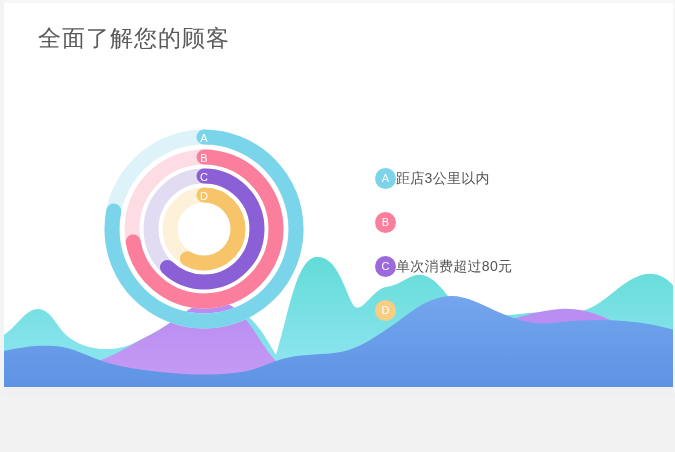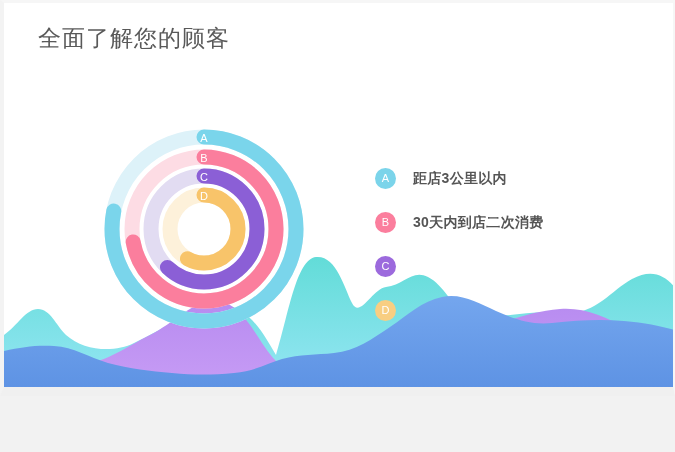--- a/index.html
+++ b/index.html
@@ -81,26 +81,24 @@
     border-radius:50%;
     flex:0 0 21px;
     display:flex;
     align-items:center;
     justify-content:center;
     font-size:11px;
     color:#ffffff;
     line-height:1;
   }
   .legend-label{
-    margin-left:17px;
     font-size:14px;
     color:#555555;
     letter-spacing:.3px;
     white-space:nowrap;
-    font-weight:bold;
   }
 </style>
 </head>
 <body>
 
 <div class="slide">
   <div class="slide-inner">
 
     <div class="title">全面了解您的顾客</div>
 
@@ -174,25 +172,25 @@
 
     <div class="legend">
 
       <div class="legend-row">
         <div class="legend-badge" style="background:#7BD4EA">A</div>
         <div class="legend-label">距店3公里以内</div>
       </div>
 
       <div class="legend-row">
         <div class="legend-badge" style="background:#FB7E9D">B</div>
-        <div class="legend-label">30天内到店二次消费</div>
       </div>
 
       <div class="legend-row">
         <div class="legend-badge" style="background:#9C6ADD">C</div>
+        <div class="legend-label">单次消费超过80元</div>
       </div>
 
       <div class="legend-row">
         <div class="legend-badge" style="background:#F8CE82">D</div>
       </div>
 
     </div>
 
   </div>
 </div>

